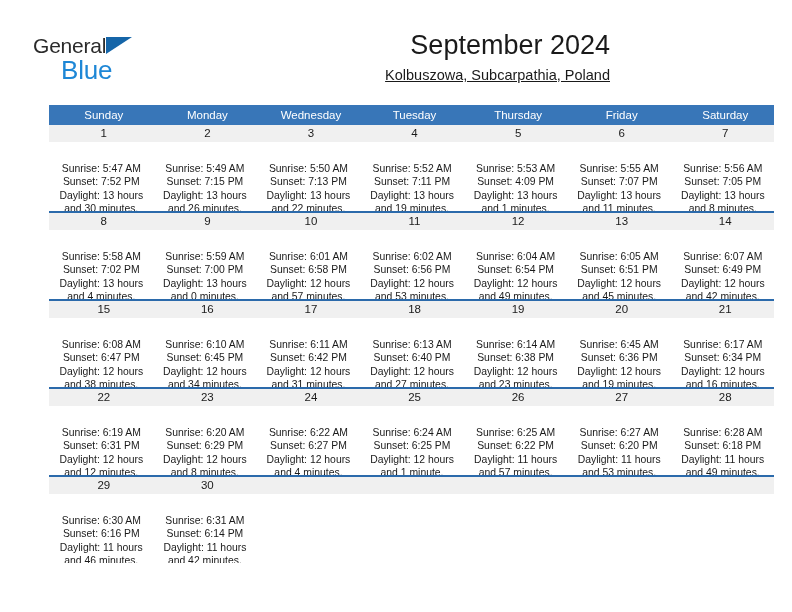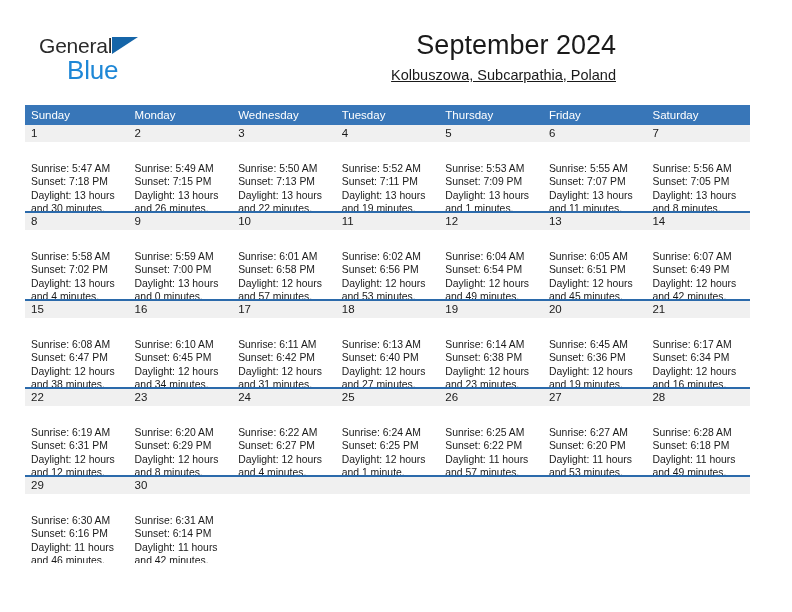--- a/index.html
+++ b/index.html
@@ -12,21 +12,20 @@
     background: #ffffff;
     font-family: "Liberation Sans", sans-serif;
     color: #000000;
     overflow: hidden;
   }
   .page {
     position: relative;
     width: 644px;
     height: 612px;
     box-sizing: border-box;
-    margin-left: 6px;
   }
 
   
   .header {
     position: absolute;
     left: 33px;
     top: 28px;
     right: 34px;
     height: 70px;
   }
@@ -80,23 +79,24 @@
     color: #1a1a1a;
     line-height: 22px;
     margin-top: 2px;
     white-space: nowrap;
     text-decoration: underline;
   }
 
   
   .calendar {
     position: absolute;
-    left: 19px;
+    left: 49px;
     top: 105px;
     width: 725px;
+    text-align: center;
   }
   .weekdays {
     display: flex;
     background: #3876b8;
     height: 20px;
   }
   .weekday {
     flex: 1 1 0;
     color: #ffffff;
     font-size: 11.5px;
@@ -175,21 +175,21 @@
       <div class="weekday">Friday</div>
       <div class="weekday">Saturday</div>
     </div>
 
     <div id="weeks-container">
         <div class="week">
           <div class="day">
             <div class="day-num">1</div>
             <div class="day-body">
               <div class="day-line">Sunrise: 5:47 AM</div>
-              <div class="day-line">Sunset: 7:18 PM</div>
+              <div class="day-line">Sunset: 7:52 PM</div>
               <div class="day-line wrap">Daylight: 13 hours and 30 minutes.</div>
             </div>
           </div>
           <div class="day">
             <div class="day-num">2</div>
             <div class="day-body">
               <div class="day-line">Sunrise: 5:49 AM</div>
               <div class="day-line">Sunset: 7:15 PM</div>
               <div class="day-line wrap">Daylight: 13 hours and 26 minutes.</div>
             </div>
@@ -207,21 +207,21 @@
             <div class="day-body">
               <div class="day-line">Sunrise: 5:52 AM</div>
               <div class="day-line">Sunset: 7:11 PM</div>
               <div class="day-line wrap">Daylight: 13 hours and 19 minutes.</div>
             </div>
           </div>
           <div class="day">
             <div class="day-num">5</div>
             <div class="day-body">
               <div class="day-line">Sunrise: 5:53 AM</div>
-              <div class="day-line">Sunset: 7:09 PM</div>
+              <div class="day-line">Sunset: 4:09 PM</div>
               <div class="day-line wrap">Daylight: 13 hours and 1 minutes.</div>
             </div>
           </div>
           <div class="day">
             <div class="day-num">6</div>
             <div class="day-body">
               <div class="day-line">Sunrise: 5:55 AM</div>
               <div class="day-line">Sunset: 7:07 PM</div>
               <div class="day-line wrap">Daylight: 13 hours and 11 minutes.</div>
             </div>

